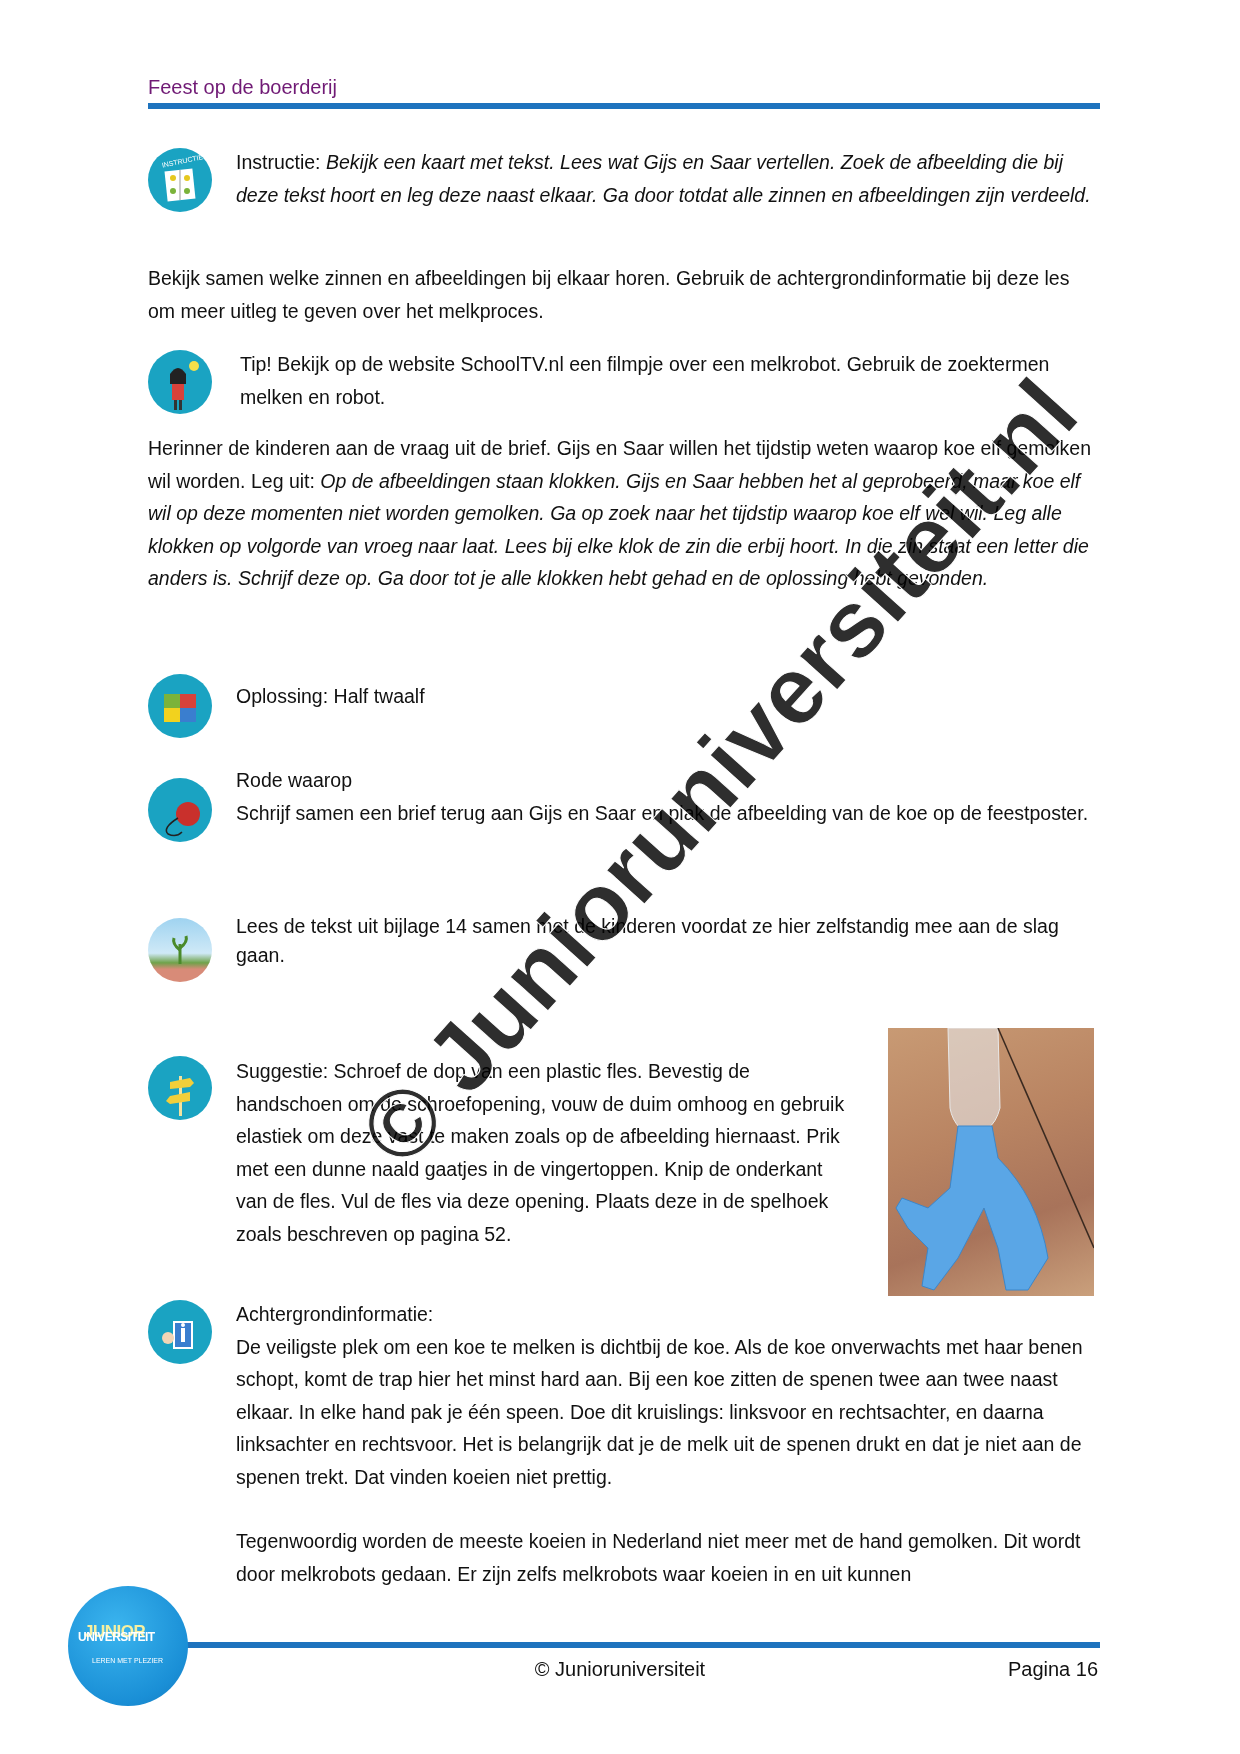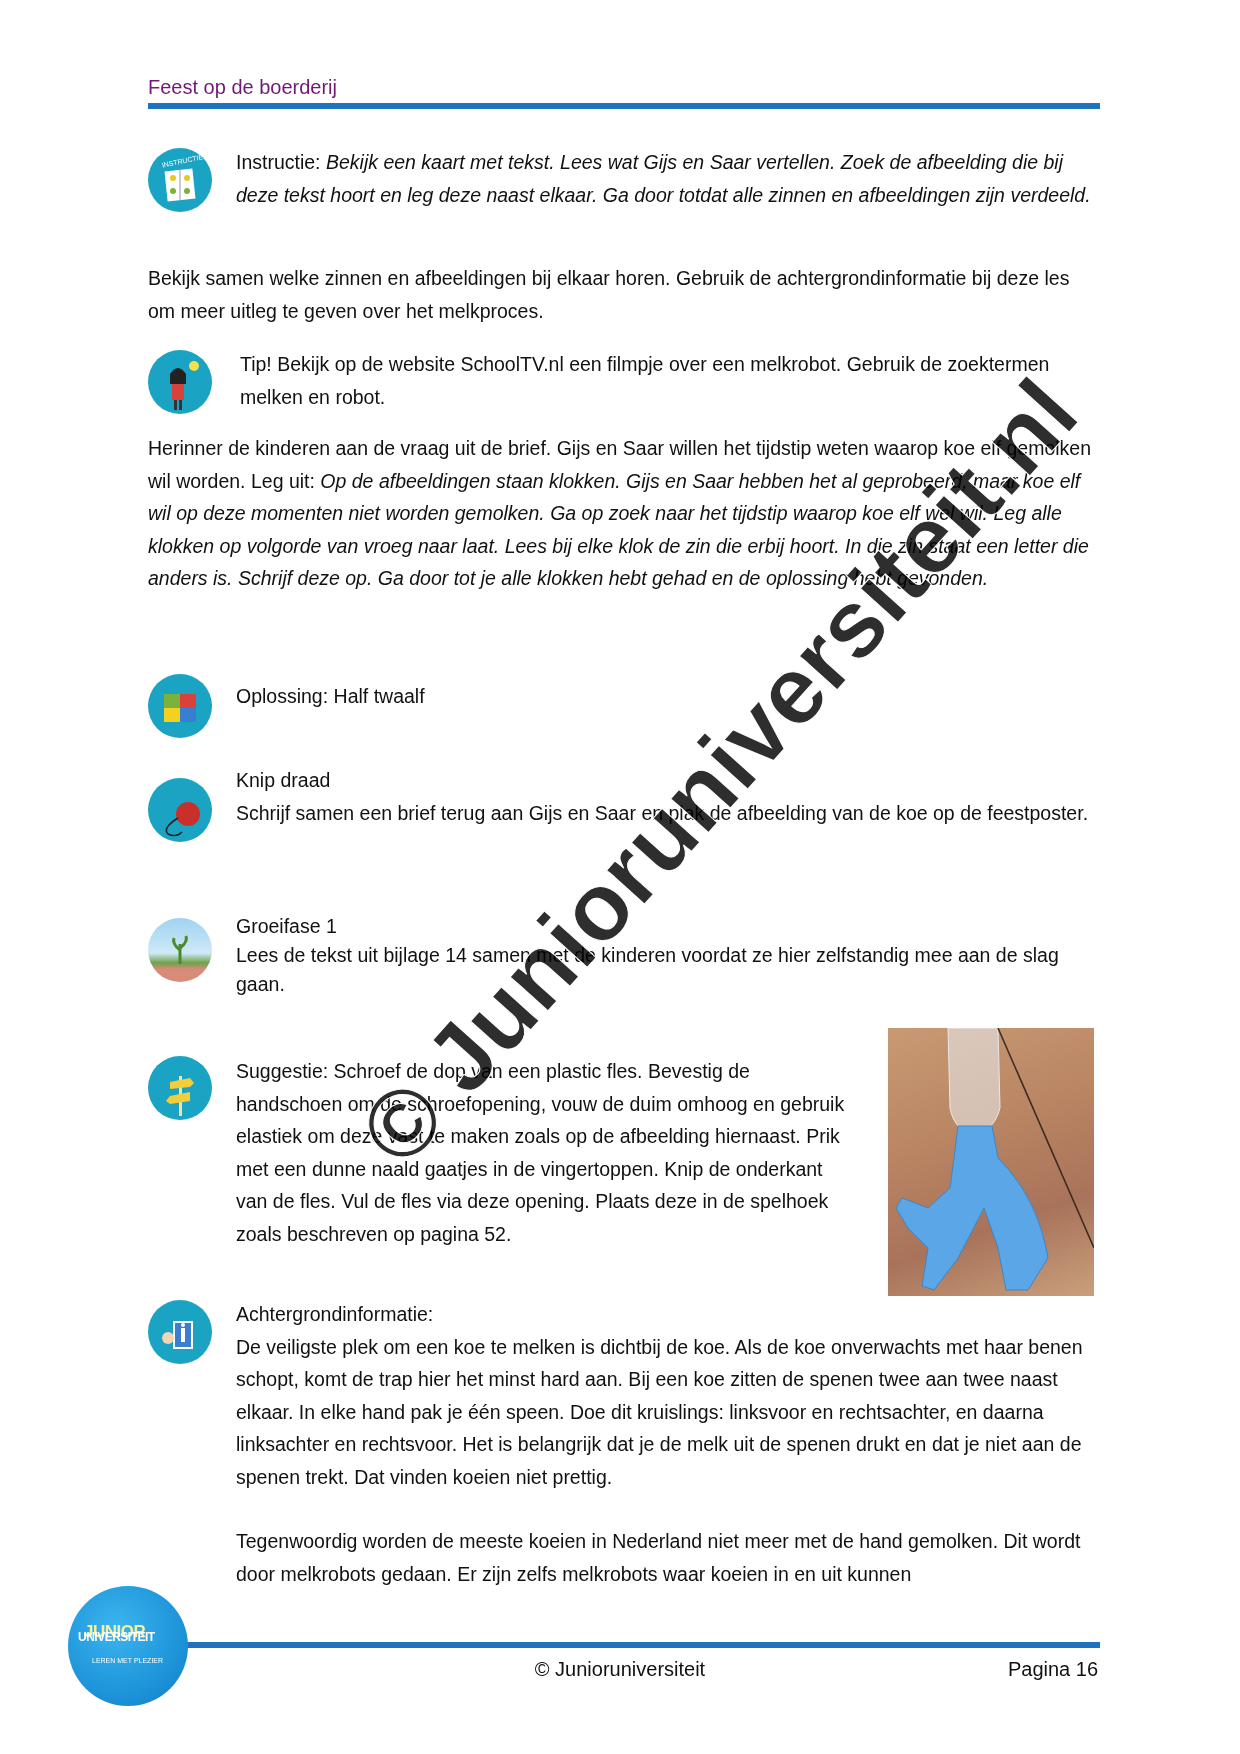--- a/index.html
+++ b/index.html
@@ -86,33 +86,32 @@
     <span class="b">Oplossing:</span><span> Half twaalf</span>
   </div>
 
   <div class="icon" style="left:148px;top:778px;">
     <svg viewBox="0 0 64 64">
         <circle cx="40" cy="36" r="12" fill="#c9302c"></circle>
         <path d="M30 40 Q14 50 20 56 Q28 60 34 54" stroke="#222" stroke-width="1.5" fill="none"></path>
       </svg>
   </div>
   <div class="text" style="top:764px;width:860px;">
-    <div class="b">Knip draad</div>
+    <div class="b">Rode waarop</div>
     <div>Schrijf samen een brief terug aan Gijs en Saar en plak de afbeelding van de koe op de feestposter.</div>
   </div>
 
   <div class="icon" style="left:148px;top:918px;background:linear-gradient(#9fd3f0 0%,#cfe9f7 55%,#6fa24a 70%,#d88b78 80%,#d88b78 100%);">
     <svg viewBox="0 0 64 64">
         <path d="M32 46 L32 26" stroke="#4a8a2a" stroke-width="3"></path>
         <path d="M32 32 Q24 26 26 20" stroke="#4a8a2a" stroke-width="3" fill="none"></path>
         <path d="M32 30 Q40 24 38 18" stroke="#4a8a2a" stroke-width="3" fill="none"></path>
       </svg>
   </div>
   <div class="text" style="top:912px;width:860px;line-height:29px;">
-    <div class="b">Groeifase 1</div>
     <div>Lees de tekst uit bijlage 14 samen met de kinderen voordat ze hier zelfstandig mee aan de slag gaan.</div>
   </div>
 
   <div class="icon" style="left:148px;top:1056px;">
     <svg viewBox="0 0 64 64">
         <rect x="31" y="20" width="3" height="40" fill="#f2e3a0"></rect>
       <path d="M22 26 L42 22 L46 27 L42 31 L22 33Z" fill="#f2cf3a"></path>
         <path d="M42 36 L22 40 L18 45 L22 48 L42 45Z" fill="#f2cf3a"></path>
       </svg>
   </div>

